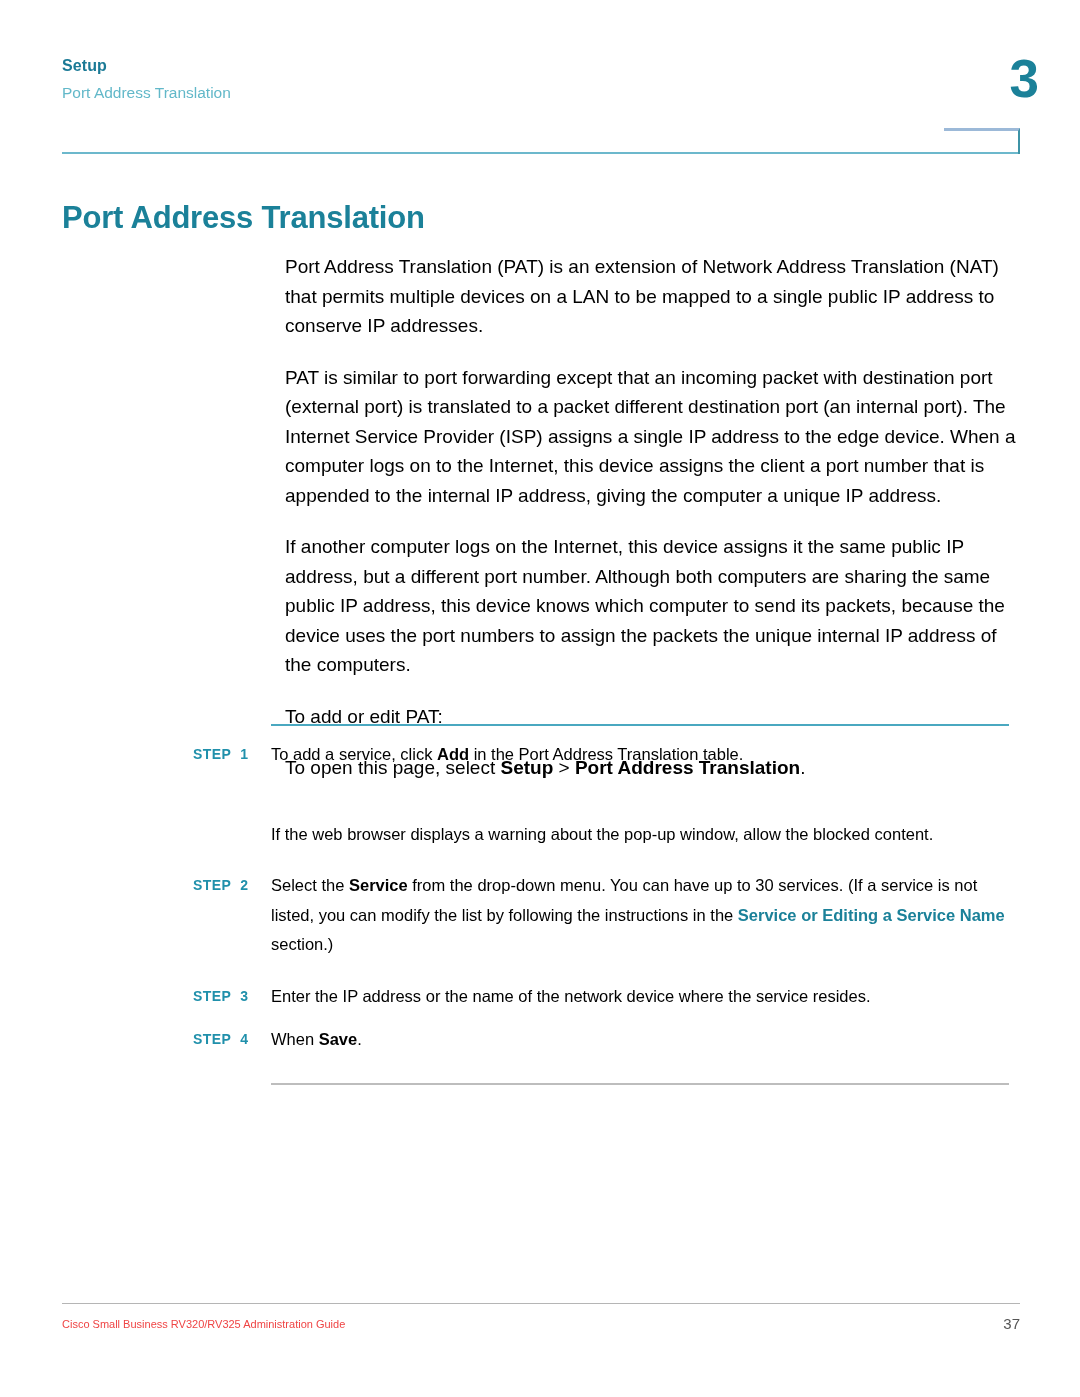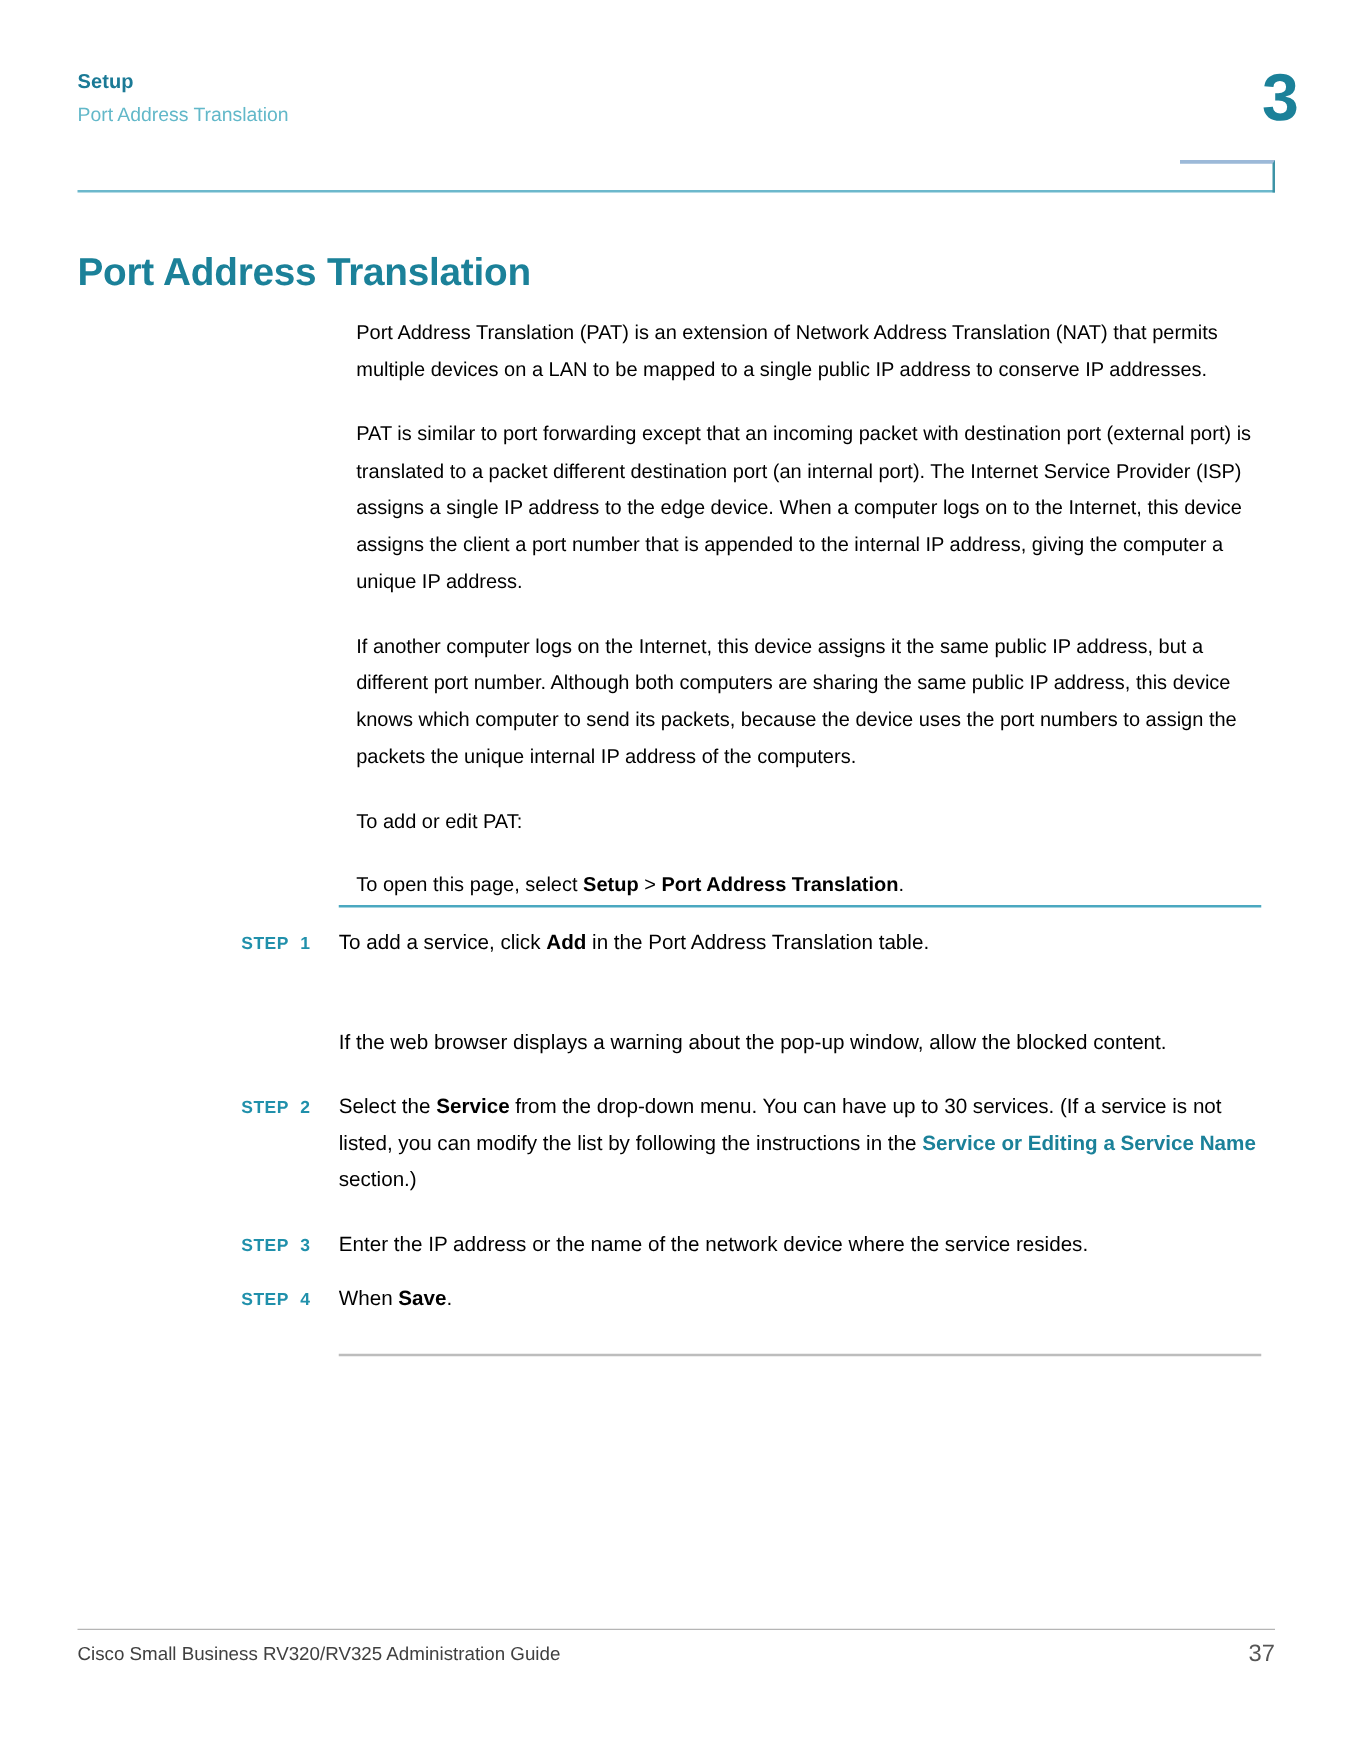--- a/index.html
+++ b/index.html
@@ -86,21 +86,21 @@
   }
 
   
   .body-col {
     position: absolute;
     left: 285px;
     top: 252px;
     width: 738px;
   }
   .para {
-    font-size: 16px;
+    font-size: 19px;
     line-height: 29.5px;
     color: #000;
     margin: 0 0 22px 0;
   }
   .para.tight {
     margin-bottom: 16px;
   }
   b, .b {
     font-weight: bold;
   }
@@ -167,29 +167,29 @@
     left: 62px;
     top: 1303px;
     width: 958px;
     height: 1px;
     background: #b5b5b5;
   }
   .foot-left {
     position: absolute;
     left: 62px;
     top: 1313px;
-    font-size: 15px;
-    color: #404040;
+    font-size: 11px;
+    color: #ef4444;
     line-height: 22px;
   }
   .foot-right {
     position: absolute;
     right: 60px;
     top: 1313px;
-    font-size: 19px;
+    font-size: 15px;
     color: #555555;
     line-height: 22px;
   }
 </style>
 </head>
 <body>
 
 <div class="page">
 
   <div class="runhead">

